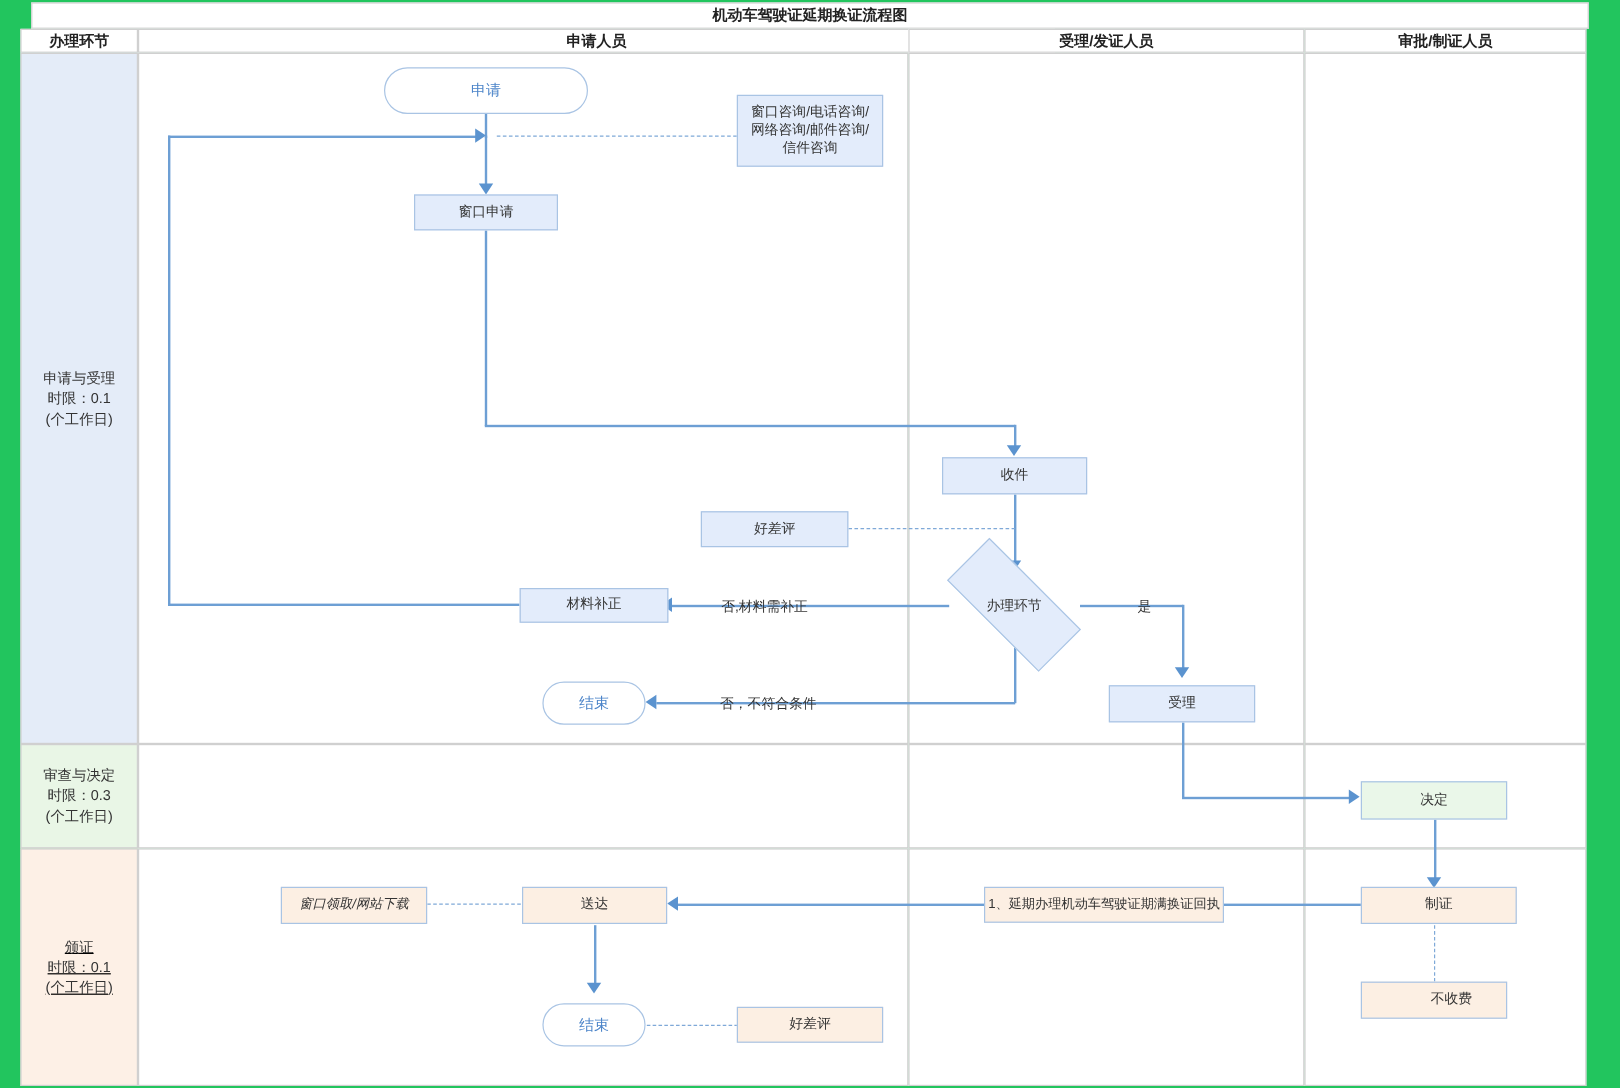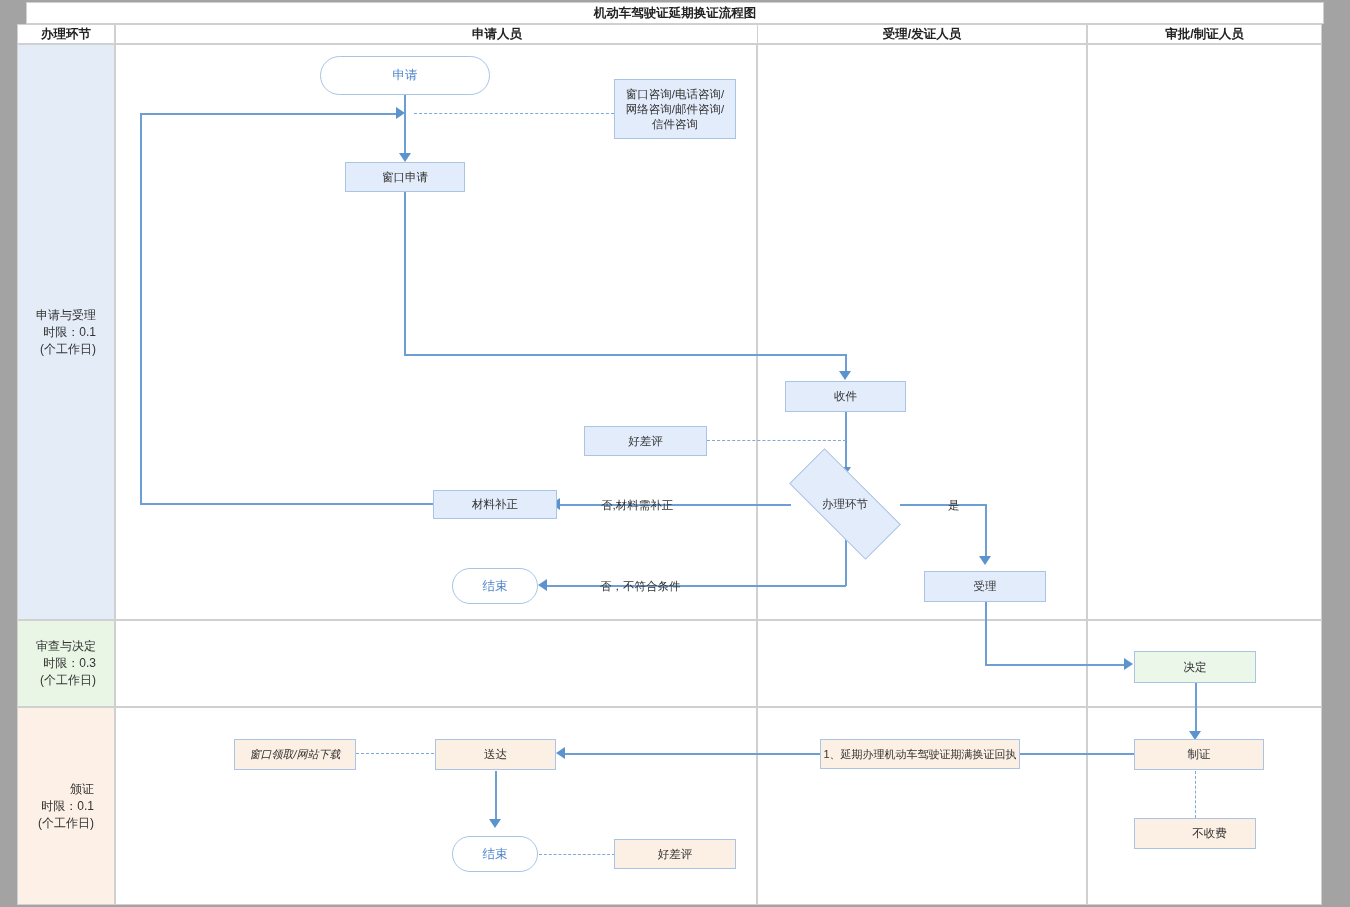--- a/index.html
+++ b/index.html
@@ -1,31 +1,31 @@
 <!DOCTYPE html>
 <html><head>
 <meta charset="utf-8">
 <style>
   html,body{margin:0;padding:0;background:#000;}
   body{font-family:"Liberation Sans","DejaVu Sans",sans-serif;}
-  #page{position:relative;width:1350px;height:907px;background:#a3a3a3;overflow:hidden;}
+  #page{position:relative;width:1350px;height:907px;background:#22c55e;overflow:hidden;}
 
   
   .title-bar{position:absolute;left:26px;top:2px;width:1296px;height:20px;
     border:1px solid #d0d0d0;background:#fff;display:flex;align-items:center;justify-content:center;}
   .title-bar span{font-size:12.5px;font-weight:bold;color:#222;}
 
   .hdr{position:absolute;top:24px;height:20px;border:1px solid #d0d0d0;background:#fff;
     display:flex;align-items:center;justify-content:center;box-sizing:border-box;}
   .hdr span{font-size:12.5px;font-weight:bold;color:#222;}
 
   .col-cell{position:absolute;border:1px solid #d0d0d0;box-sizing:border-box;background:#fff;}
 
   .stage{position:absolute;left:17px;border:1px solid #d0d0d0;box-sizing:border-box;
-    display:flex;align-items:center;justify-content:center;text-align:right;}
+    display:flex;align-items:center;justify-content:center;text-align:center;}
   .stage span{font-size:12px;color:#333;line-height:17px;white-space:pre-line;}
   .stage-blue{background:#e4ecf8;}
   .stage-green{background:#e9f6e6;}
   .stage-peach{background:#fdf0e6;}
 
   
   .node{position:absolute;box-sizing:border-box;display:flex;align-items:center;
     justify-content:center;text-align:center;}
   .node span{font-size:11.5px;line-height:15px;white-space:pre-line;text-align:center;}
 
@@ -96,21 +96,21 @@
   <div class="stage stage-blue" style="top:44px;width:98px;height:576px;">
     <span>申请与受理
 时限：0.1
 (个工作日)</span>
   </div>
   <div class="stage stage-green" style="top:620px;width:98px;height:87px;">
     <span>审查与决定
 时限：0.3
 (个工作日)</span>
   </div>
-  <div class="stage stage-peach" style="top:707px;width:98px;height:198px;">
+  <div class="stage stage-peach" style="top:707px;width:98px;height:198px;text-decoration:underline;">
     <span>颁证
 时限：0.1
 (个工作日)</span>
   </div>
 
   <div class="ln lnv" style="left:404px;top:95px;height:20px;"></div>
 
   <div class="ln lnv" style="left:140px;top:113px;height:391px;"></div>
   <div class="ln lnh" style="left:140px;top:113px;width:258px;"></div>
   <div class="arrow ar-right" style="left:396px;top:107px;"></div>

